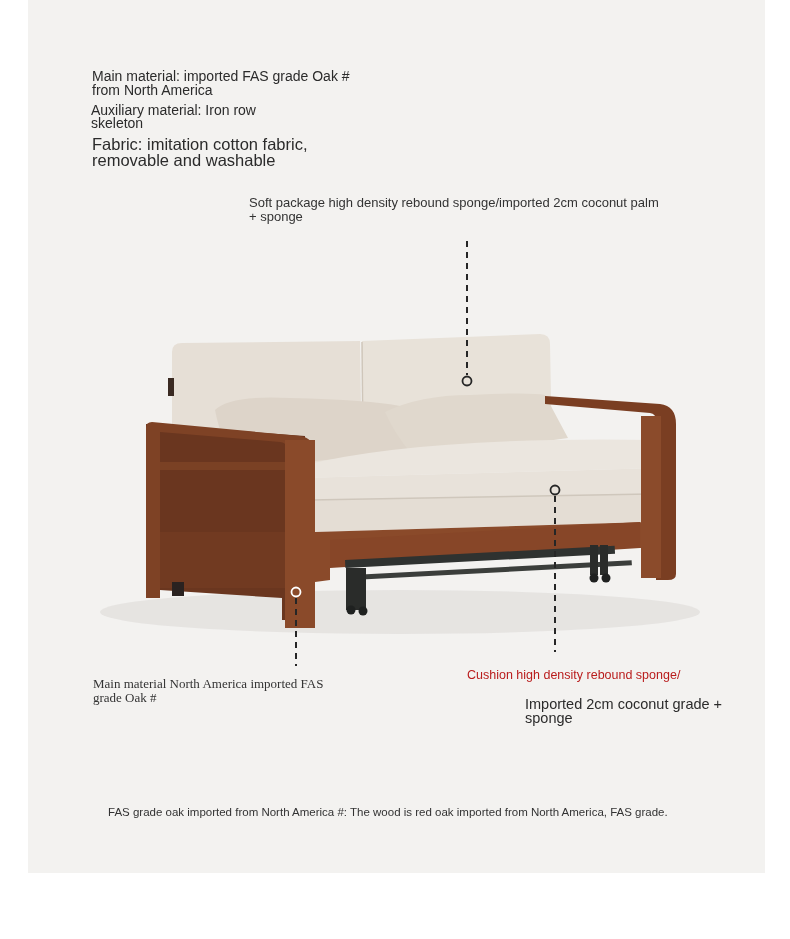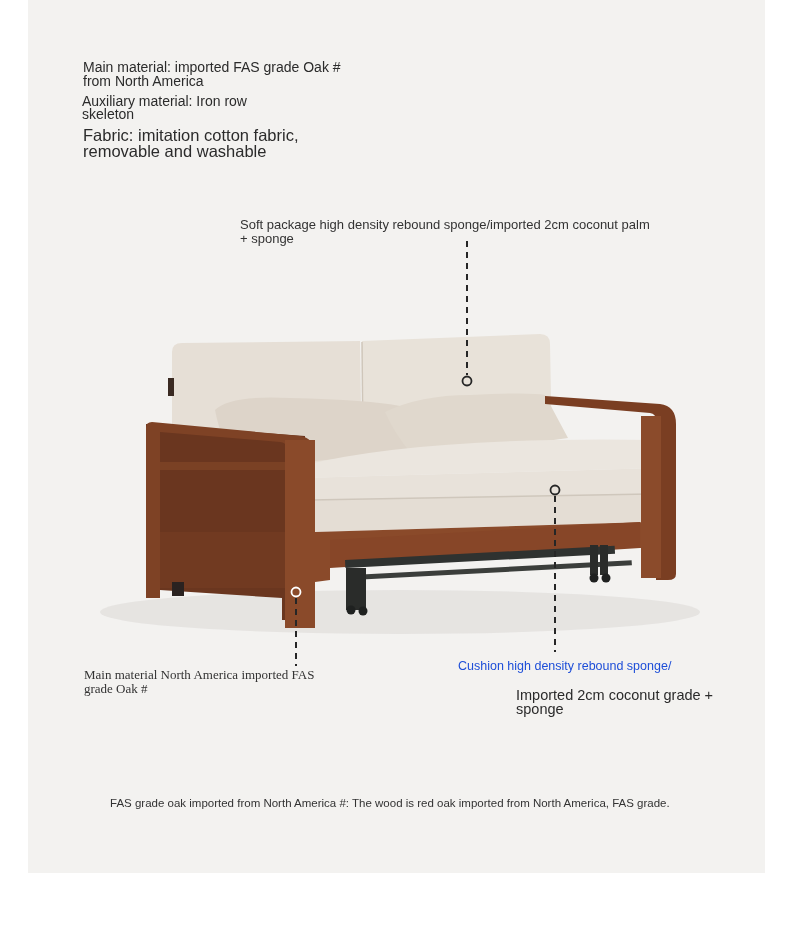--- a/index.html
+++ b/index.html
@@ -1,27 +1,27 @@
 <!DOCTYPE html>
 <html><head>
 <meta charset="utf-8">
 <style>
   html, body { margin:0; padding:0; background:#ffffff; }
   body { width:790px; height:939px; position:relative; overflow:hidden;
          font-family:"Liberation Sans", sans-serif; color:#2a2a2a; }
   .panel { position:absolute; left:28px; top:0; width:737px; height:873px; background:#f3f2f0; }
-  .txt { position:absolute; margin:0; white-space:pre-line; }
+  .txt { position:absolute; margin:9px; white-space:pre-line; }
   .t-main { left:83px; top:60px; font-size:14px; line-height:14px; color:#2b2b2b; }
   .t-aux { left:82px; top:95px; font-size:14px; line-height:12.5px; color:#2b2b2b; }
   .t-fabric { left:83px; top:128px; font-size:16.5px; line-height:15.5px; color:#2b2b2b; }
-  .t-soft { left:240px; top:218px; font-size:13px; line-height:14px; color:#333; }
+  .t-soft { left:240px; top:187px; font-size:13px; line-height:14px; color:#333; }
   .t-frame { left:84px; top:668px; font-size:13px; line-height:14px; color:#333;font-family:Liberation Serif, serif; }
-  .t-cushion { left:458px; top:660px; font-size:12.5px; line-height:13px; color:#1d4ed8; }
+  .t-cushion { left:458px; top:660px; font-size:12.5px; line-height:13px; color:#b91c1c; }
   .t-coconut { left:516px; top:688px; font-size:14.5px; line-height:14px; color:#2b2b2b; }
-  .t-note { left:110px; top:797px; font-size:11.5px; line-height:12px; color:#333; }
+  .t-note { left:99px; top:797px; font-size:11.5px; line-height:12px; color:#333; }
   .sofa { position:absolute; left:0; top:0; }
 </style>
 </head>
 <body>
 
 <div class="panel"></div>
 
 <p class="txt t-main">Main material: imported FAS grade Oak #
 from North America</p>
 <p class="txt t-aux">Auxiliary material: Iron row

